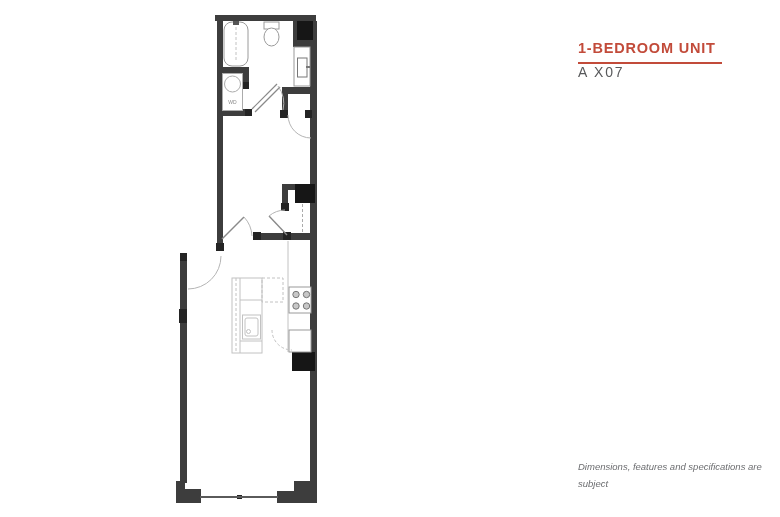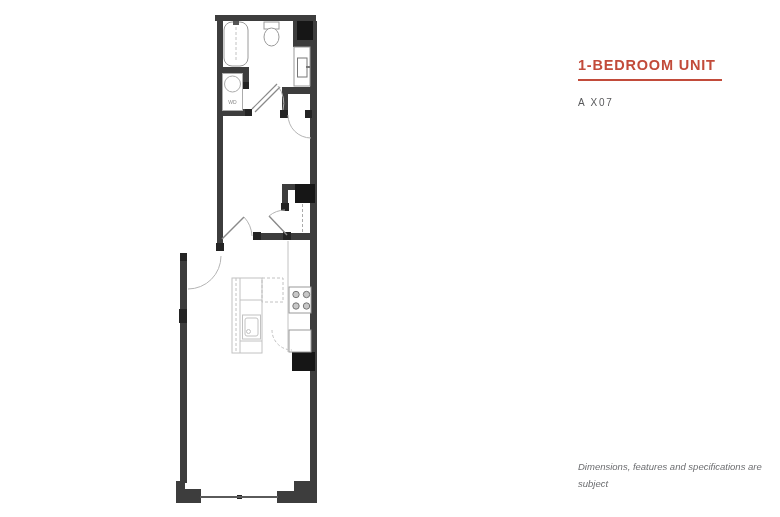--- a/index.html
+++ b/index.html
@@ -2,29 +2,29 @@
 <html><head>
 <meta charset="utf-8">
 <style>
   html,body{margin:0;padding:0;}
   body{
     width:780px;height:517px;position:relative;overflow:hidden;
     background:#ffffff;
     font-family:"Liberation Sans", sans-serif;
   }
   .plan-svg{position:absolute;left:0;top:0;}
-  .info-panel{position:absolute;left:578px;top:57px;width:200px;}
+  .info-panel{position:absolute;left:578px;top:40px;width:200px;}
   .plan-title{
     color:#C24B3A;font-size:14.5px;font-weight:bold;letter-spacing:0.8px;
   }
   .title-rule{
     width:144px;height:2px;background:#C24B3A;margin-top:6px;
   }
   .unit-code{
-    margin-top:16px;color:#58595B;font-size:10px;letter-spacing:1.8px;
+    margin-top:0;color:#58595B;font-size:14px;letter-spacing:1.8px;
   }
   .disclaimer{
     position:absolute;left:578px;top:458px;width:190px;
     color:#6D6E71;font-size:9.5px;font-style:italic;line-height:17px;
   }
 </style>
 </head>
 <body>
 
 <svg class="plan-svg" width="780" height="517" viewBox="0 0 780 517">

